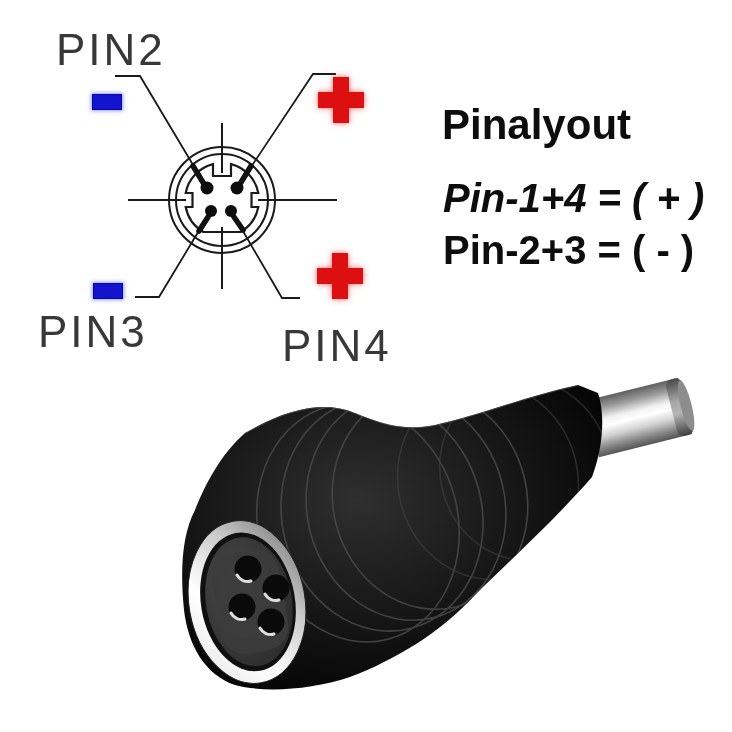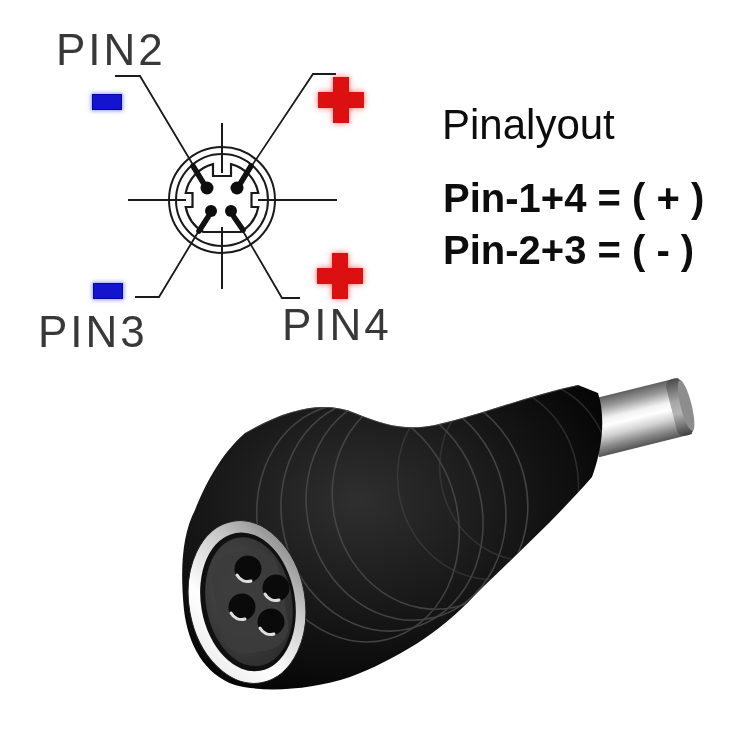--- a/index.html
+++ b/index.html
@@ -11,25 +11,25 @@
   
   .plus{position:absolute;width:46px;height:46px;
         filter:drop-shadow(0 0 3px rgba(255,80,80,.85));}
   .plus::before{content:"";position:absolute;left:0;top:15px;width:46px;height:16px;
         background:var(--color-positive,#dc1010);}
   .plus::after{content:"";position:absolute;left:15px;top:0;width:16px;height:46px;
         background:var(--color-positive,#dc1010);}
   .minus{position:absolute;width:28px;height:14px;background:var(--color-negative,#1414cf);
         border:1px solid #0008a8;box-shadow:0 0 4px 1px rgba(70,70,255,.55);}
   
-  .legend-title{position:absolute;left:442px;top:104px;font-size:42px;font-weight:normal;
+  .legend-title{position:absolute;left:442px;top:104px;font-size:42px;font-weight:bold;
         color:#0d0d0d;line-height:1;white-space:nowrap;}
   .legend-line{position:absolute;font-size:40px;font-weight:bold;color:#0d0d0d;
         line-height:1;white-space:nowrap;}
-  .legend-line.l1{left:443px;top:178px;}
+  .legend-line.l1{left:443px;top:178px;font-style:italic;}
   .legend-line.l2{left:443px;top:230px;}
   svg{position:absolute;display:block;}
   .diagram-svg{left:0;top:0;}
   .photo-svg{left:150px;top:355px;}
 </style>
 </head>
 <body>
 
 <div class="stage">
 
@@ -69,21 +69,21 @@
     <g fill="#0d0d0d">
       <circle cx="207" cy="188" r="6.5"></circle>
       <circle cx="237" cy="188" r="6.5"></circle>
       <circle cx="211" cy="211" r="6"></circle>
       <circle cx="231" cy="211" r="6"></circle>
     </g>
   </svg>
 
   <div class="pin-label" style="left:56px;top:28px;">PIN2</div>
   <div class="pin-label" style="left:38px;top:310px;text-align:center;">PIN3</div>
-  <div class="pin-label" style="left:282px;top:303px;">PIN4</div>
+  <div class="pin-label" style="left:282px;top:324px;">PIN4</div>
 
   <div class="minus" style="left:92px;top:94px;"></div>
   <div class="plus" style="left:318px;top:77px;"></div>
   <div class="minus" style="left:93px;top:283px;"></div>
   <div class="plus" style="left:317px;top:253px;"></div>
 
   <div class="legend-title">Pinalyout</div>
   <div class="legend-line l1">Pin-1+4 = ( + )</div>
   <div class="legend-line l2">Pin-2+3 = ( - )</div>
 

